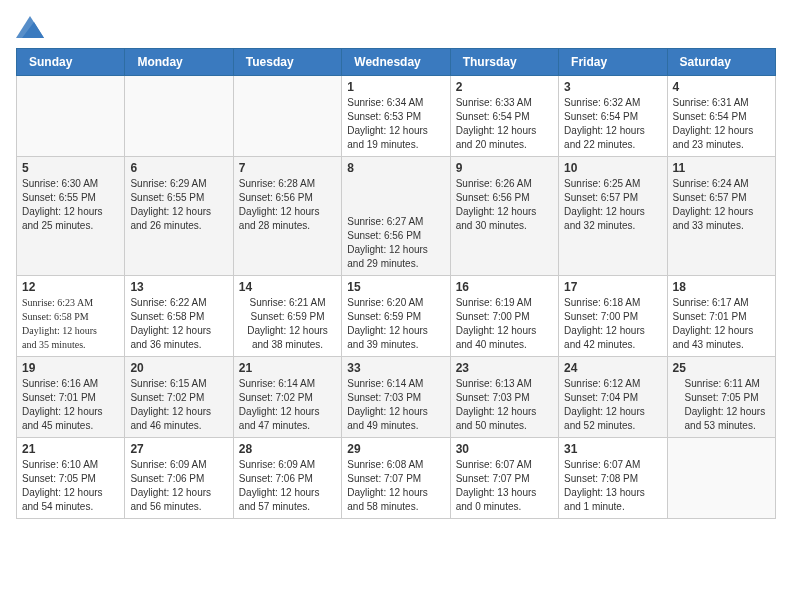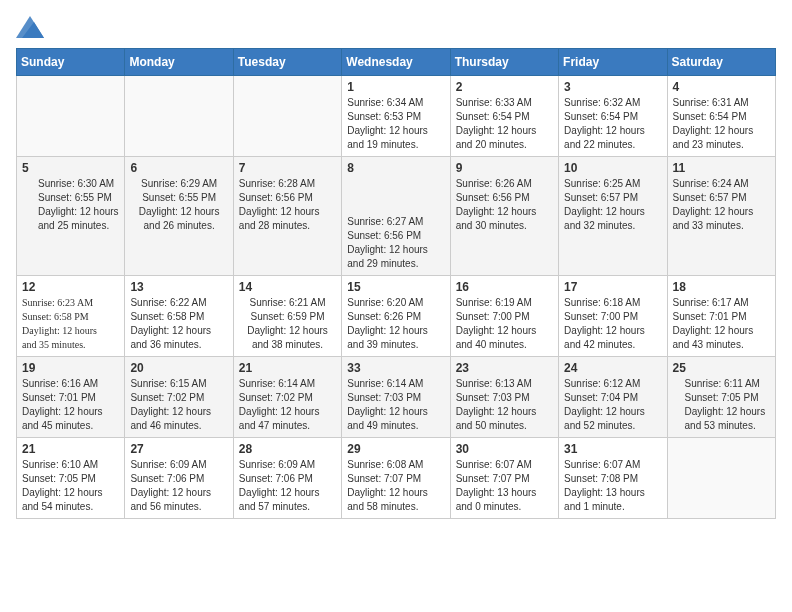--- a/index.html
+++ b/index.html
@@ -50,21 +50,21 @@
     .calendar {
       width: 100%;
       border-collapse: collapse;
       border: 1px solid #ccc;
     }
     .calendar th {
       background-color: #3a7abf;
       color: #fff;
       font-size: 12px;
       font-weight: bold;
-      padding: 6px 4px;
+      padding: 6px 12px;
       text-align: left;
       border: 1px solid #2e6da3;
     }
     .calendar td {
       vertical-align: top;
       border: 1px solid #ccc;
       padding: 4px 5px;
       width: 108px;
       min-height: 80px;
       font-size: 10px;
@@ -158,28 +158,28 @@
           <span class="day-number">4</span>
           <div class="day-info" style="white-space: pre-line;">Sunrise: 6:31 AM
 Sunset: 6:54 PM
 Daylight: 12 hours
 and 23 minutes.</div>
         </td>
       </tr>
       <tr>
         <td>
           <span class="day-number">5</span>
-          <div class="day-info" style="white-space: pre-line; margin-left: 16px;">Sunrise: 6:30 AM
+          <div class="day-info" style="white-space: pre-line;">Sunrise: 6:30 AM
 Sunset: 6:55 PM
 Daylight: 12 hours
 and 25 minutes.</div>
         </td>
         <td>
           <span class="day-number">6</span>
-          <div class="day-info" style="white-space: pre-line; text-align: center;">Sunrise: 6:29 AM
+          <div class="day-info" style="white-space: pre-line;">Sunrise: 6:29 AM
 Sunset: 6:55 PM
 Daylight: 12 hours
 and 26 minutes.</div>
         </td>
         <td>
           <span class="day-number">7</span>
           <div class="day-info" style="white-space: pre-line;">Sunrise: 6:28 AM
 Sunset: 6:56 PM
 Daylight: 12 hours
 and 28 minutes.</div>
@@ -231,21 +231,21 @@
         <td>
           <span class="day-number">14</span>
           <div class="day-info" style="white-space: pre-line; text-align: center;">Sunrise: 6:21 AM
 Sunset: 6:59 PM
 Daylight: 12 hours
 and 38 minutes.</div>
         </td>
         <td>
           <span class="day-number">15</span>
           <div class="day-info" style="white-space: pre-line;">Sunrise: 6:20 AM
-Sunset: 6:26 PM
+Sunset: 6:59 PM
 Daylight: 12 hours
 and 39 minutes.</div>
         </td>
         <td>
           <span class="day-number">16</span>
           <div class="day-info" style="white-space: pre-line;">Sunrise: 6:19 AM
 Sunset: 7:00 PM
 Daylight: 12 hours
 and 40 minutes.</div>
         </td>

